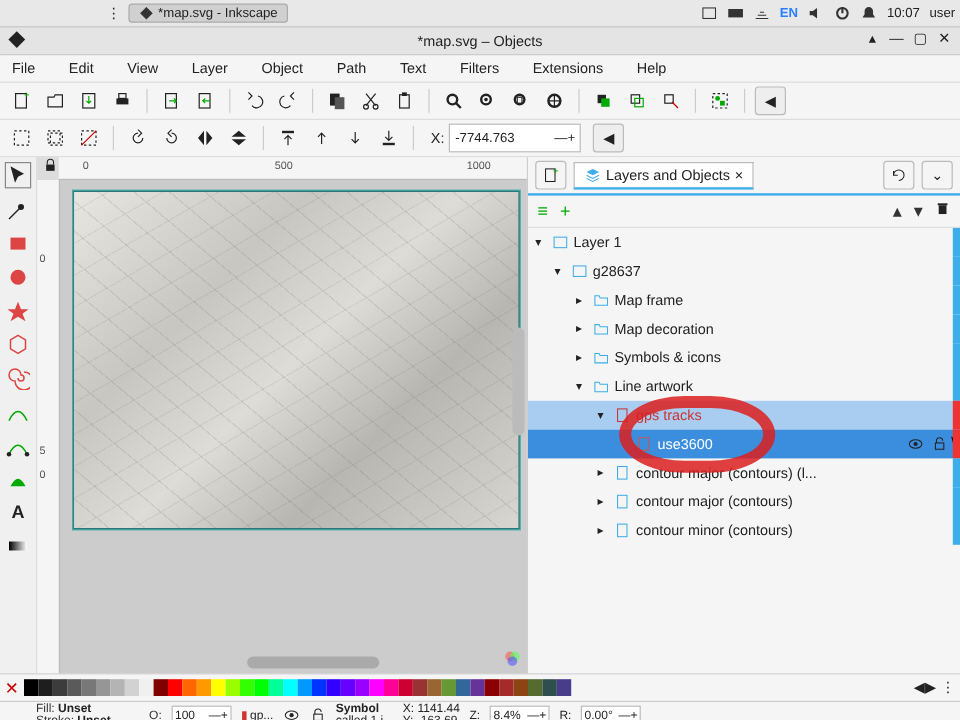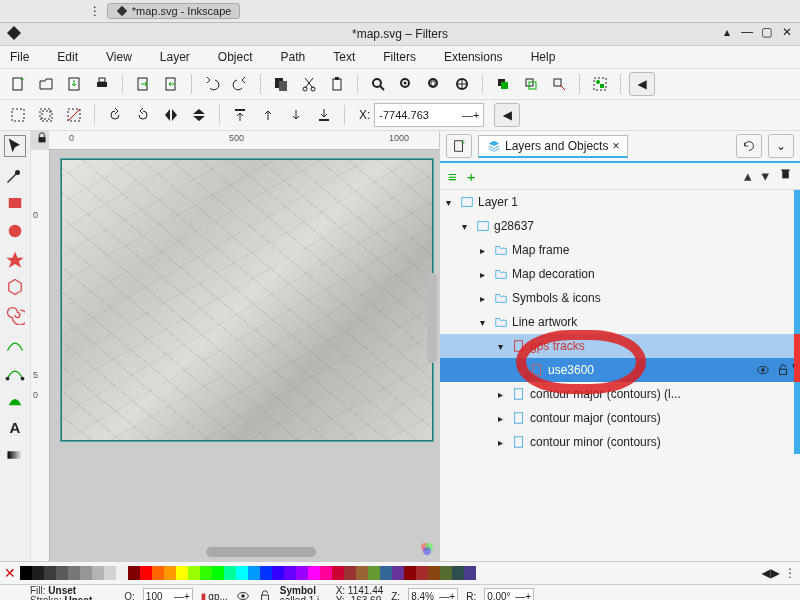--- a/index.html
+++ b/index.html
@@ -74,27 +74,51 @@
       </svg>
     <span>Applications</span>
   </span>
   <span style="font-size:12px">⋮</span>
   <div class="taskbtn">
     <svg width="12" height="12" viewBox="0 0 16 16">
         <polygon points="8,1 15,8 8,15 1,8" fill="#333"></polygon>
       </svg>
     <span>*map.svg - Inkscape</span>
   </div>
+  <div class="tray">
+    <svg class="tray-ico" viewBox="0 0 16 16">
+        <rect x="2" y="3" width="12" height="10" fill="none" stroke="#333"></rect>
+      </svg>
+    <svg class="tray-ico" viewBox="0 0 16 16">
+        <rect x="1" y="4" width="14" height="8" fill="#333"></rect>
+      </svg>
+    <svg class="tray-ico" viewBox="0 0 16 16">
+        <path d="M2 13h12M4 10h8M6 7h4" stroke="#333" fill="none"></path>
+      </svg>
+    <span style="color:#2a7fff;font-weight:bold">EN</span>
+    <svg class="tray-ico" viewBox="0 0 16 16">
+        <path d="M2 6v4h3l4 3V3L5 6z" fill="#333"></path>
+      </svg>
+    <svg class="tray-ico" viewBox="0 0 16 16">
+        <circle cx="8" cy="8" r="5" fill="none" stroke="#333" stroke-width="2"></circle>
+        <line x1="8" y1="2" x2="8" y2="8" stroke="#333" stroke-width="2"></line>
+      </svg>
+    <svg class="tray-ico" viewBox="0 0 16 16">
+        <path d="M8 2a4 4 0 00-4 4v3l-2 3h12l-2-3V6a4 4 0 00-4-4z" fill="#333"></path>
+      </svg>
+    <span>10:07</span>
+    <span>user</span>
+  </div>
 </div>
 
 <div class="window-title">
   <svg class="wlogo" viewBox="0 0 16 16">
       <polygon points="8,1 15,8 8,15 1,8" fill="#222"></polygon>
     </svg>
-  <span>*map.svg – Filters</span>
+  <span>*map.svg – Objects</span>
   <div class="wicons">
     <span>▴</span>
     <span>—</span>
     <span>▢</span>
     <span>✕</span>
   </div>
 </div>
 
 <div class="menu-bar">
   <span>File</span>

